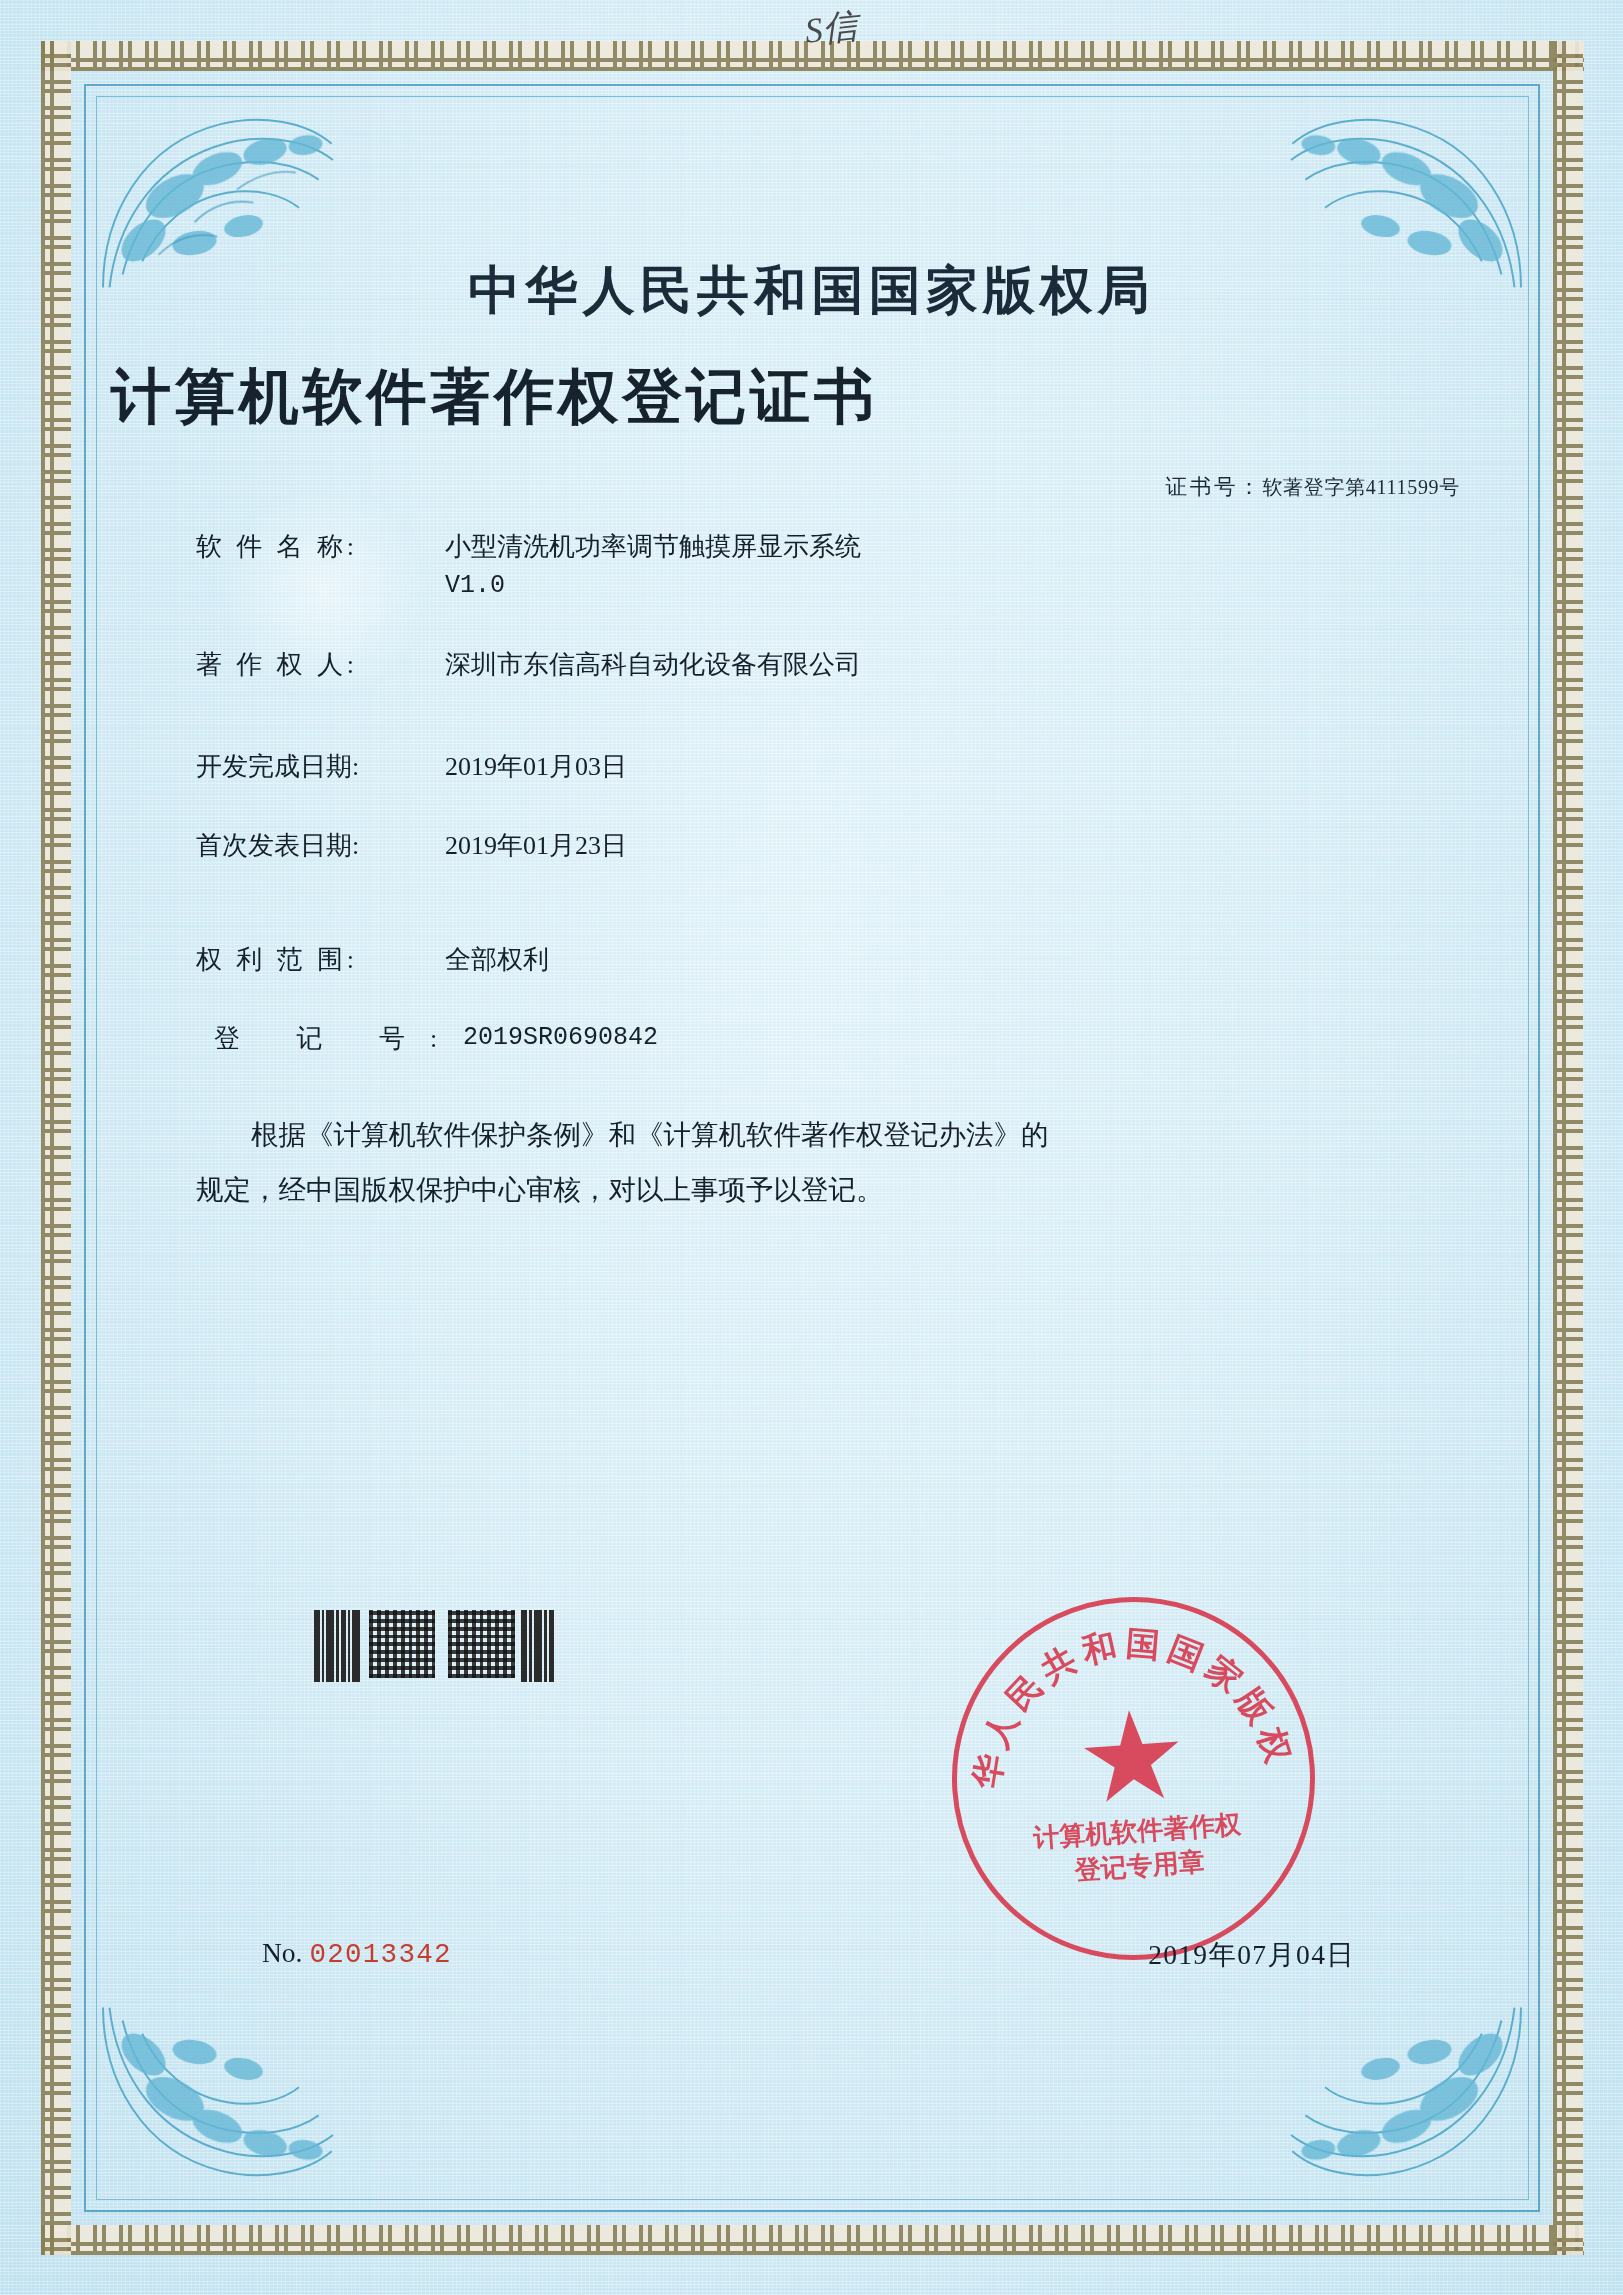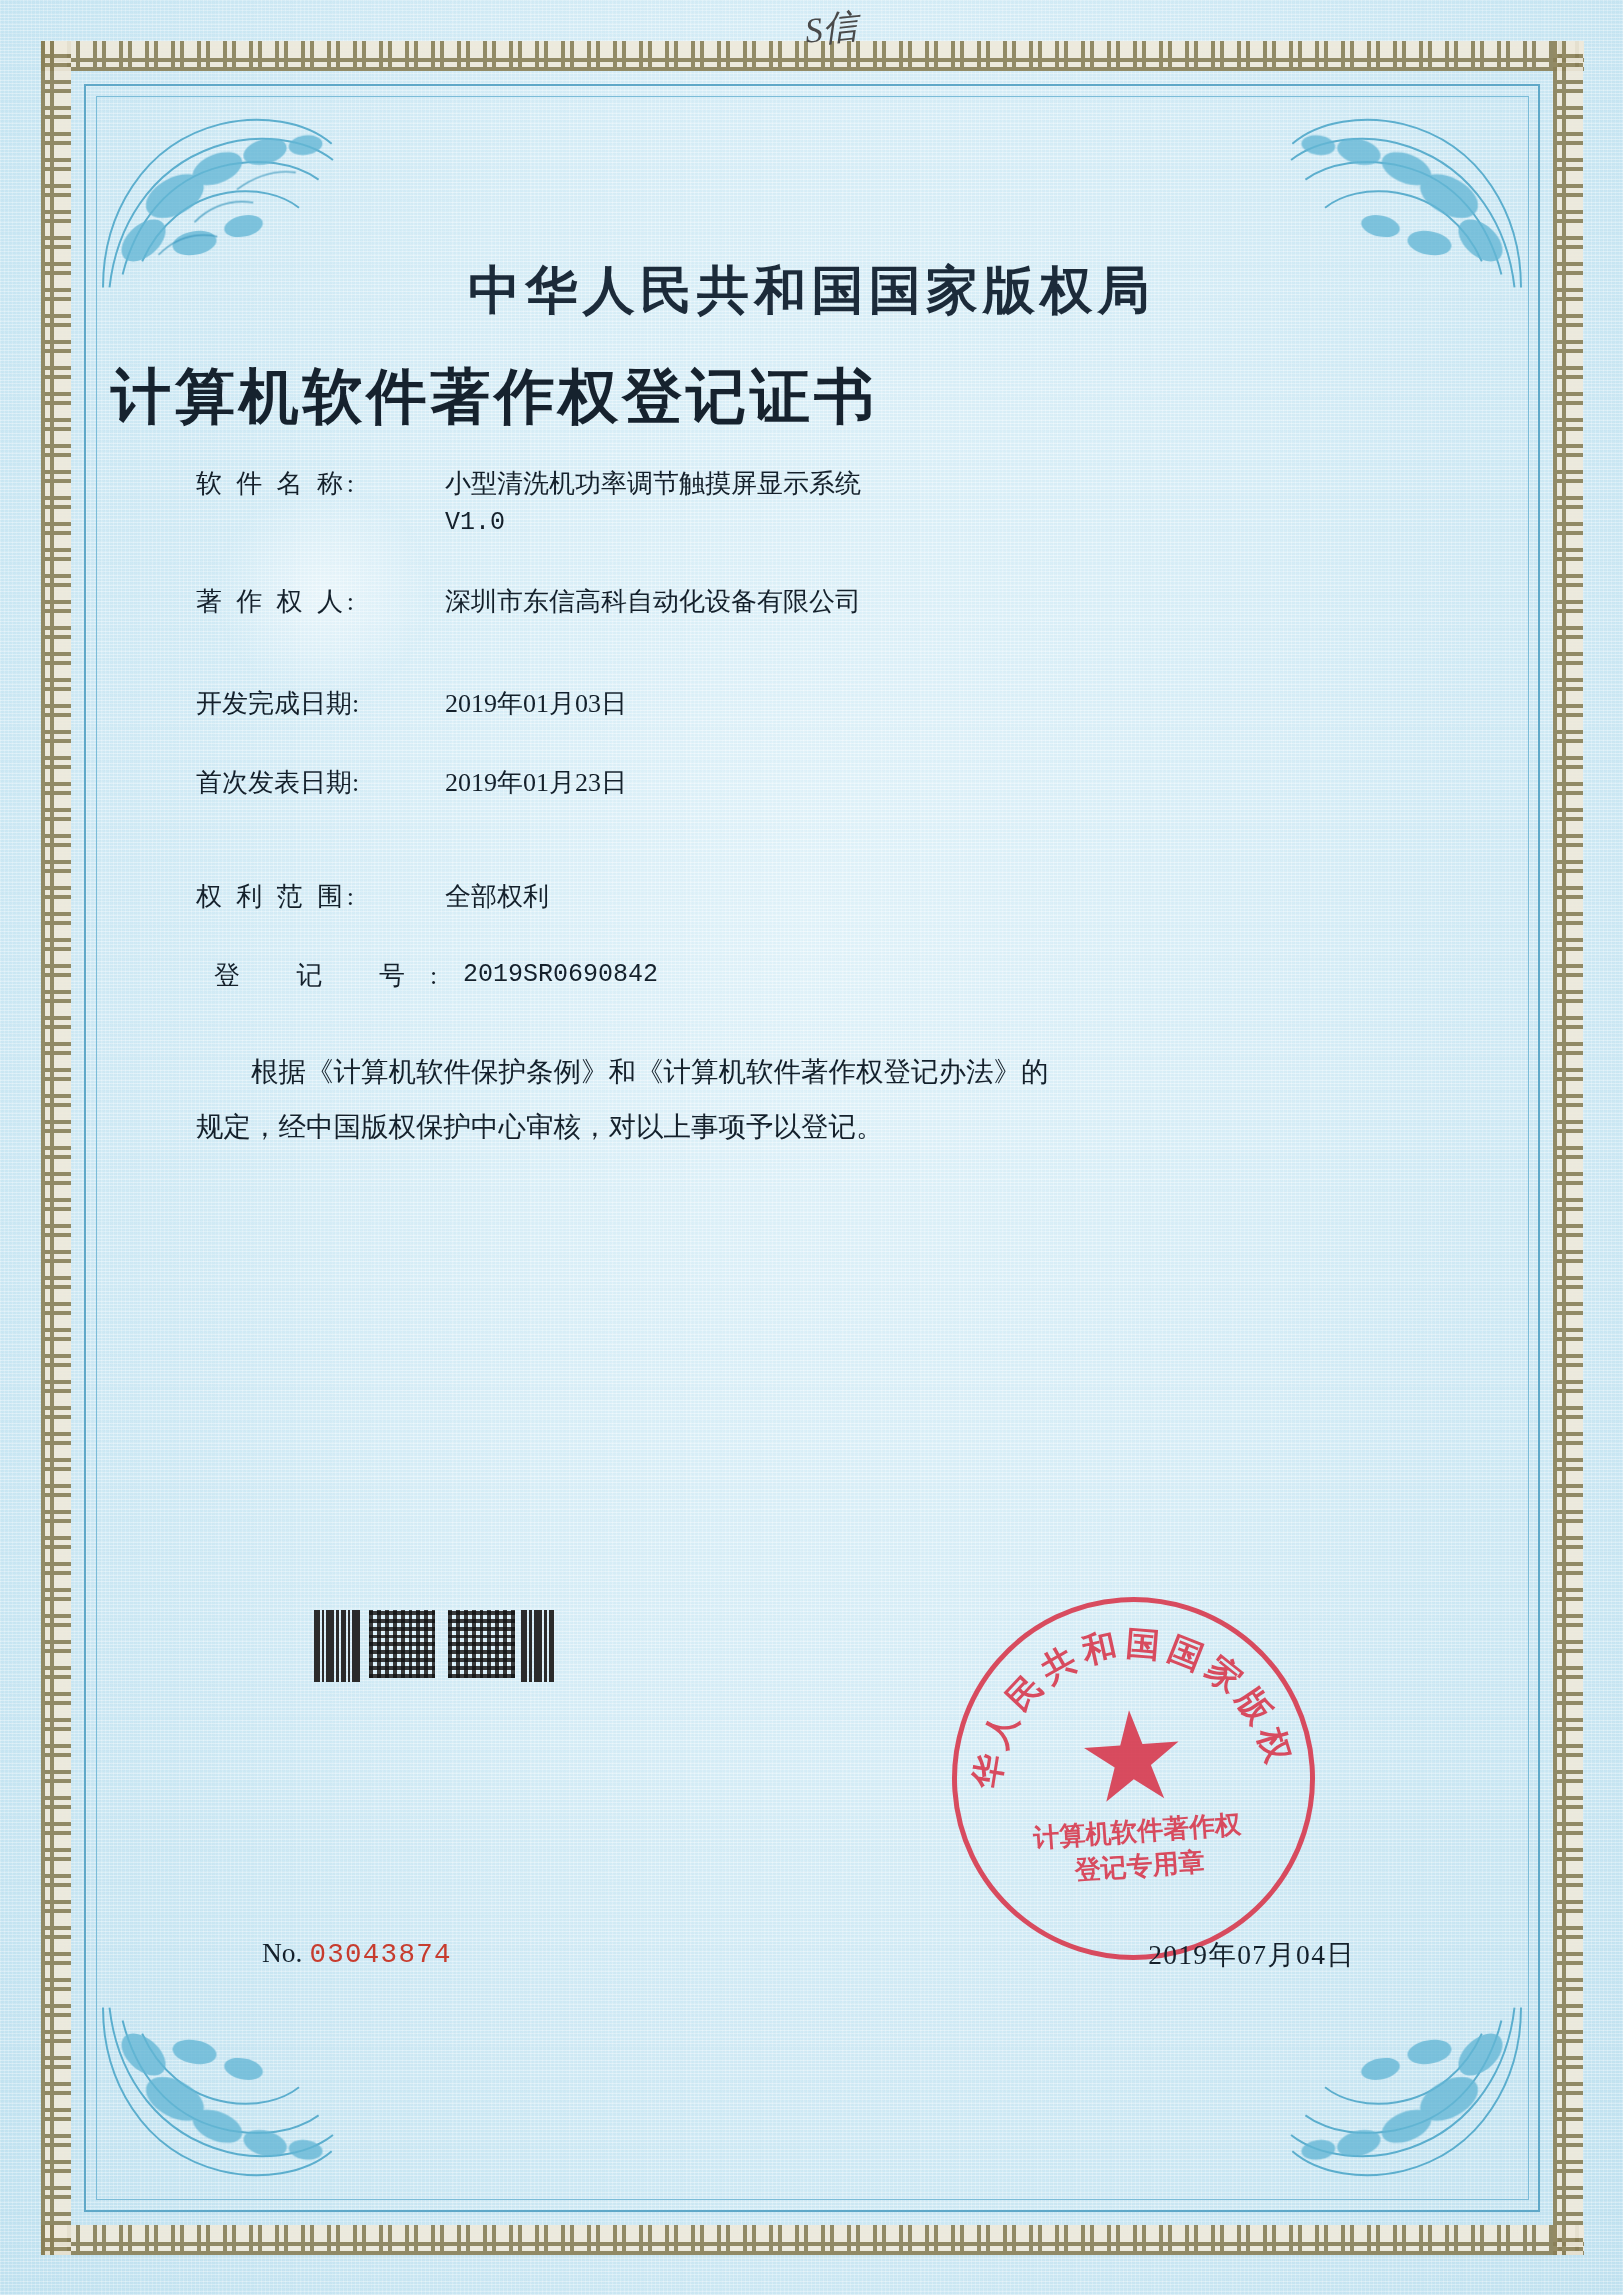--- a/index.html
+++ b/index.html
@@ -280,20 +280,23 @@
 
   <div class="watermark"></div>
 
   <div style="position:absolute;left:805px;top:5.2px;font-size:35px;color:#4a4a4a;font-style:italic;transform:rotate(-6deg);">S信</div>
 
   <div class="content">
 
     <div class="title1">中华人民共和国国家版权局</div>
     <div class="title2">计算机软件著作权登记证书</div>
 
+    <div class="certno">
+      <span class="lbl">证书号：</span><span class="val">软著登字第4111599号</span>
+    </div>
 
     <div class="fields">
 
       <div class="field">
         <div class="f-label sp2">软 件 名 称:</div>
         <div>
           <div class="f-value">小型清洗机功率调节触摸屏显示系统</div>
           <div class="f-value mono">V1.0</div>
         </div>
       </div>
@@ -378,19 +381,19 @@
     <div class="star">★</div>
     <div class="bottom-text">
       <div>计算机软件著作权</div>
       <div>登记专用章</div>
     </div>
   </div>
 
   <div class="footer">
     <div class="foot-no">
       <span>No.</span>
-      <span class="num">03043874</span>
+      <span class="num">02013342</span>
     </div>
     <div class="foot-date">2019年07月04日</div>
   </div>
 
 </div>
 
 
 </body></html>

